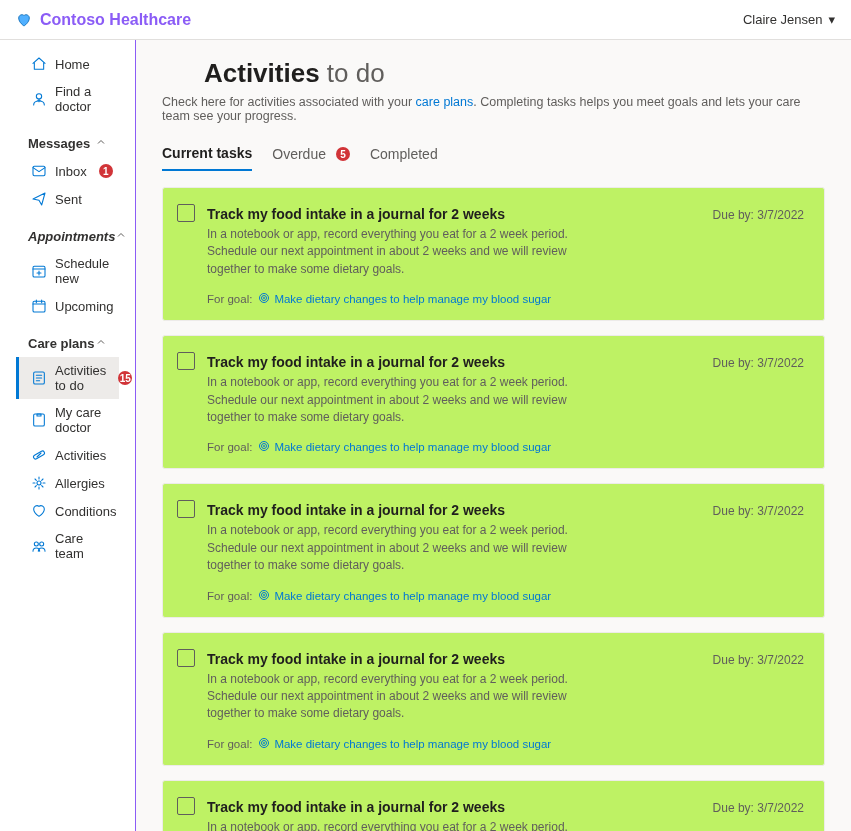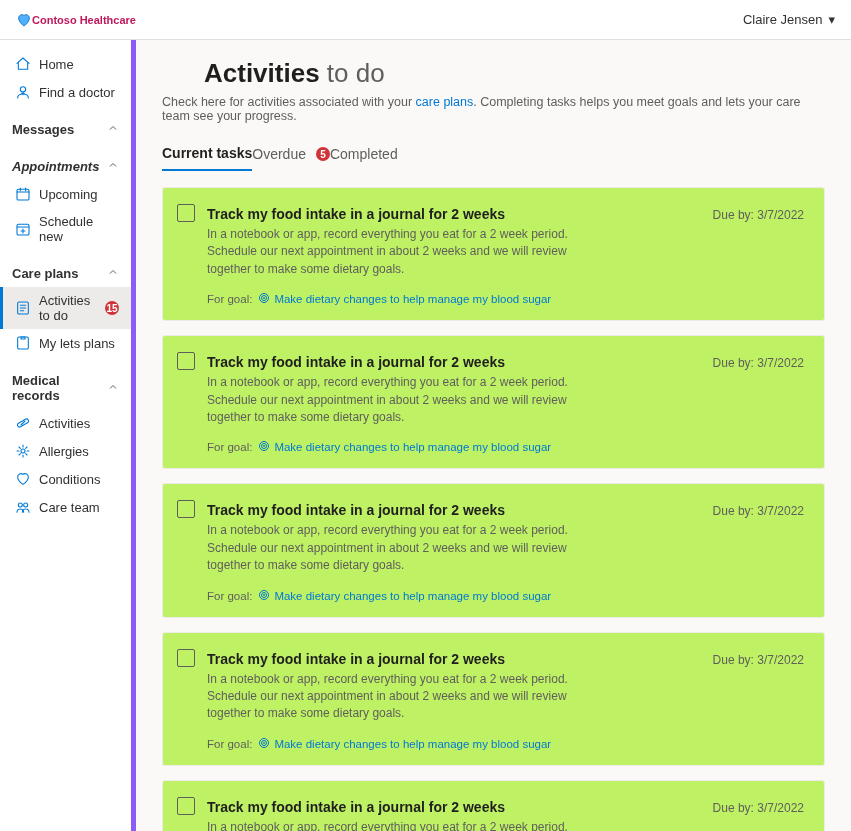--- a/index.html
+++ b/index.html
@@ -18,37 +18,38 @@
     height: 40px;
     border-bottom: 1px solid #e1dfdd;
     display: flex;
     align-items: center;
     justify-content: space-between;
     padding: 0 16px;
   }
   .brand {
     display: flex;
     align-items: center;
+    gap: 8px;
     font-weight: 600;
-    font-size: 11px;
-    color: #be185d;
+    font-size: 16px;
+    color: #8b5cf6;
   }
   .user-menu {
     display: flex;
     align-items: center;
     gap: 6px;
     font-size: 13px;
     cursor: pointer;
   }
   
   .layout { display: flex; height: calc(100% - 40px); }
   .sidebar {
     width: 136px;
-    border-right: 5px solid #8b5cf6;
-    padding: 10px 0;
+    border-right: 1px solid #8b5cf6;
+    padding: 10px 16px;
     overflow-y: auto;
   }
   .main {
     flex: 1;
     background: #faf9f8;
     padding: 18px 26px 10px 26px;
     overflow-y: auto;
   }
   
   .nav-group-header {
@@ -110,20 +111,21 @@
   }
   .page-desc {
     font-size: 12.5px;
     color: #605e5c;
     margin-bottom: 18px;
   }
   .page-desc a { color: #0078d4; text-decoration: none; }
   
   .tabs {
     display: flex;
+    gap: 20px;
     margin-bottom: 16px;
   }
   .tab {
     font-size: 14px;
     color: #605e5c;
     padding: 4px 0 8px 0;
     cursor: pointer;
     display: flex;
     align-items: center;
     gap: 6px;
@@ -204,45 +206,63 @@
           </svg>
         </span>
         <span>Find a doctor</span>
       </div>
       <div class="nav-group-header" style="margin-top: 10px;">
         <span>Messages</span>
         <span class="chevron"><svg width="12" height="12" viewBox="0 0 24 24" fill="none" stroke="#605e5c" stroke-width="2">
             <path d="M6 15l6-6 6 6"></path>
           </svg></span>
       </div>
+      <div class="nav-item">
+        <span class="nav-icon">
+          <svg width="16" height="16" viewBox="0 0 24 24" fill="none" stroke="#0078d4" stroke-width="1.6" stroke-linecap="round" stroke-linejoin="round">
+            <rect x="3" y="5" width="18" height="14" rx="2"></rect>
+            <path d="M3 7l9 6 9-6"></path>
+          </svg>
+        </span>
+        <span>Inbox</span>
+        <span class="badge">1</span>
+      </div>
+      <div class="nav-item">
+        <span class="nav-icon">
+          <svg width="16" height="16" viewBox="0 0 24 24" fill="none" stroke="#0078d4" stroke-width="1.6" stroke-linecap="round" stroke-linejoin="round">
+            <path d="M3 12l18-9-5 18-4-7-9-2z"></path>
+          </svg>
+        </span>
+        <span>Sent</span>
+      </div>
       <div class="nav-group-header" style="margin-top: 10px; font-style: italic;">
         <span>Appointments</span>
         <span class="chevron"><svg width="12" height="12" viewBox="0 0 24 24" fill="none" stroke="#605e5c" stroke-width="2">
             <path d="M6 15l6-6 6 6"></path>
           </svg></span>
       </div>
       <div class="nav-item">
         <span class="nav-icon">
           <svg width="16" height="16" viewBox="0 0 24 24" fill="none" stroke="#0078d4" stroke-width="1.6" stroke-linecap="round" stroke-linejoin="round">
             <rect x="3" y="5" width="18" height="16" rx="2"></rect>
             <path d="M3 9h18"></path>
-            <path d="M8 3v4M16 3v4"></path>
-          </svg>
-        </span>
-        <span>Upcoming</span>
+            <path d="M12 12v6M9 15h6"></path>
+          </svg>
+        </span>
+        <span>Schedule new</span>
       </div>
       <div class="nav-item">
         <span class="nav-icon">
           <svg width="16" height="16" viewBox="0 0 24 24" fill="none" stroke="#0078d4" stroke-width="1.6" stroke-linecap="round" stroke-linejoin="round">
             <rect x="3" y="5" width="18" height="16" rx="2"></rect>
             <path d="M3 9h18"></path>
-            <path d="M12 12v6M9 15h6"></path>
-          </svg>
-        </span>
-        <span>Schedule new</span>
+            <path d="M8 3v4M16 3v4"></path>
+          </svg>
+        </span>
+        <span>Upcoming</span>
       </div>
       <div class="nav-group-header" style="margin-top: 10px;">
         <span>Care plans</span>
         <span class="chevron"><svg width="12" height="12" viewBox="0 0 24 24" fill="none" stroke="#605e5c" stroke-width="2">
             <path d="M6 15l6-6 6 6"></path>
           </svg></span>
       </div>
       <div class="nav-item active">
         <span class="nav-icon">
           <svg width="16" height="16" viewBox="0 0 24 24" fill="none" stroke="#0078d4" stroke-width="1.6" stroke-linecap="round" stroke-linejoin="round">
@@ -253,27 +273,21 @@
         <span>Activities to do</span>
         <span class="badge">15</span>
       </div>
       <div class="nav-item">
         <span class="nav-icon">
           <svg width="16" height="16" viewBox="0 0 24 24" fill="none" stroke="#0078d4" stroke-width="1.6" stroke-linecap="round" stroke-linejoin="round">
             <rect x="4" y="3" width="16" height="18" rx="2"></rect>
             <path d="M9 3h6v3H9z"></path>
           </svg>
         </span>
-        <span>My lets plans</span>
-      </div>
-      <div class="nav-group-header" style="margin-top: 10px;">
-        <span>Medical records</span>
-        <span class="chevron"><svg width="12" height="12" viewBox="0 0 24 24" fill="none" stroke="#605e5c" stroke-width="2">
-            <path d="M6 15l6-6 6 6"></path>
-          </svg></span>
+        <span>My care doctor</span>
       </div>
       <div class="nav-item">
         <span class="nav-icon">
           <svg width="16" height="16" viewBox="0 0 24 24" fill="none" stroke="#0078d4" stroke-width="1.6" stroke-linecap="round" stroke-linejoin="round">
             <rect x="3" y="9" width="18" height="6" rx="3" transform="rotate(-30 12 12)"></rect>
             <path d="M9 15l6-6"></path>
           </svg>
         </span>
         <span>Activities</span>
       </div>

